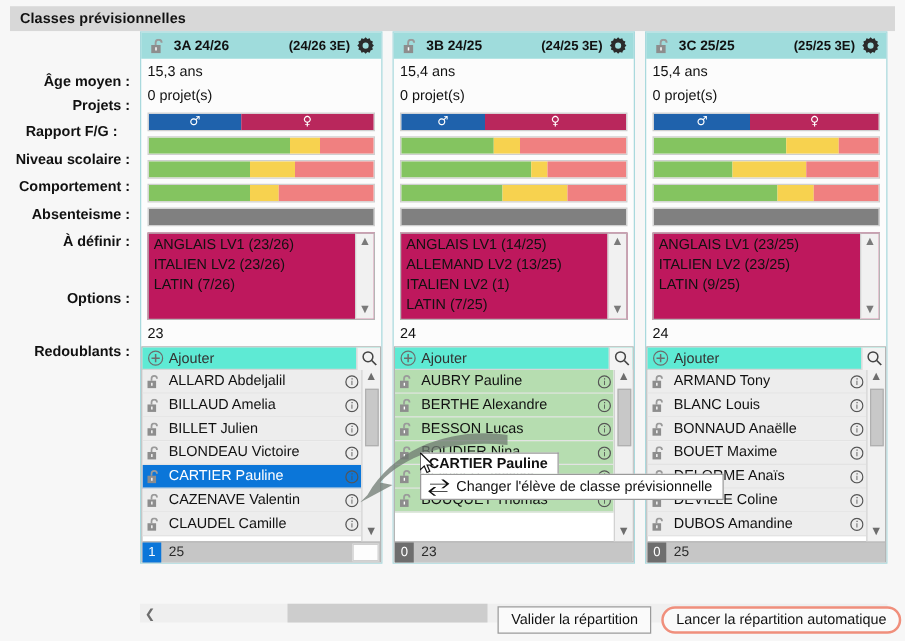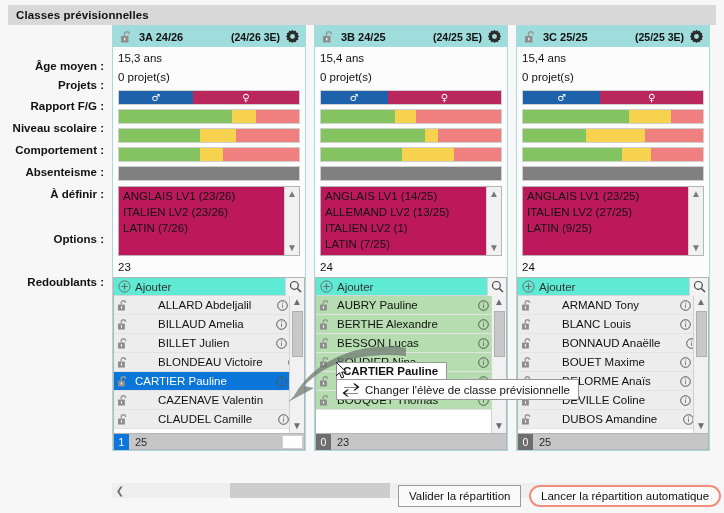--- a/index.html
+++ b/index.html
@@ -30,21 +30,21 @@
   .labels{
     position:absolute;left:0px;top:32px;width:96px;
     text-align:right;
   }
   .labels .lab{
     font-weight:bold;font-size:11.5px;color:#111;
     height:19px;line-height:19px;white-space:nowrap;
   }
   .lab.age{position:absolute;right:0;top:0px;}
   .lab.proj{position:absolute;right:0;top:19px;}
-  .lab.rfg{position:absolute;right:0;top:40px;}
+  .lab.rfg{position:absolute;right:10px;top:40px;}
   .lab.niv{position:absolute;right:0;top:62px;}
   .lab.comp{position:absolute;right:0;top:84px;}
   .lab.abs{position:absolute;right:0;top:106px;}
   .lab.def{position:absolute;right:0;top:128px;text-align:center;}
   .lab.opt{position:absolute;right:0;top:173px;}
   .lab.red{position:absolute;right:0;top:216px;}
 
   
   .col{
     position:absolute;top:0;width:194px;
@@ -116,21 +116,21 @@
 
   .listwrap{display:flex;height:137px;}
   .list{flex:1;overflow:hidden;}
   .srow{
     height:19px;display:flex;align-items:center;box-sizing:border-box;
     border-bottom:1px solid #e3e3e3;
   }
   .srow .lk{width:13px;height:11px;margin:0 5px 0 3px;flex:none;}
   .srow .nm{flex:1;font-size:11.5px;color:#111;white-space:nowrap;}
   .srow .inf{width:16px;flex:none;display:flex;align-items:center;justify-content:center;}
-  .srow.grey{background:#ededed;gap:23px;}
+  .srow.grey{background:#ededed;}
   .srow.green{background:#b6ddb0;}
   .srow.sel{background:#0b76d9;}
   .srow.sel .nm{color:#fff;}
 
   .listscroll{
     width:15px;background:#f1f1f1;border-left:1px solid #d2d2d2;
     display:flex;flex-direction:column;align-items:center;
     box-sizing:border-box;position:relative;
   }
   .listscroll .up,.listscroll .dn{font-size:10px;color:#6d6d6d;line-height:12px;height:13px;}
@@ -612,21 +612,21 @@
           <div class="seg green" style="width:55%"></div>
           <div class="seg yellow" style="width:16%"></div>
           <div class="seg salmon" style="width:29%"></div>
         </div>
     <div class="bar">
           <div class="seg grey" style="width:100%"></div>
         </div>
     <div class="optbox">
       <div class="optlist">
             <div>ANGLAIS LV1 (23/25)</div>
-            <div>ITALIEN LV2 (27/25)</div>
+            <div>ITALIEN LV2 (23/25)</div>
             <div>LATIN (9/25)</div>
           </div>
       <div class="optscroll">
         <span class="arrow">▲</span>
         <span class="arrow">▼</span>
       </div>
     </div>
     <div class="redline">24</div>
   </div>
   <div class="studentbox">

